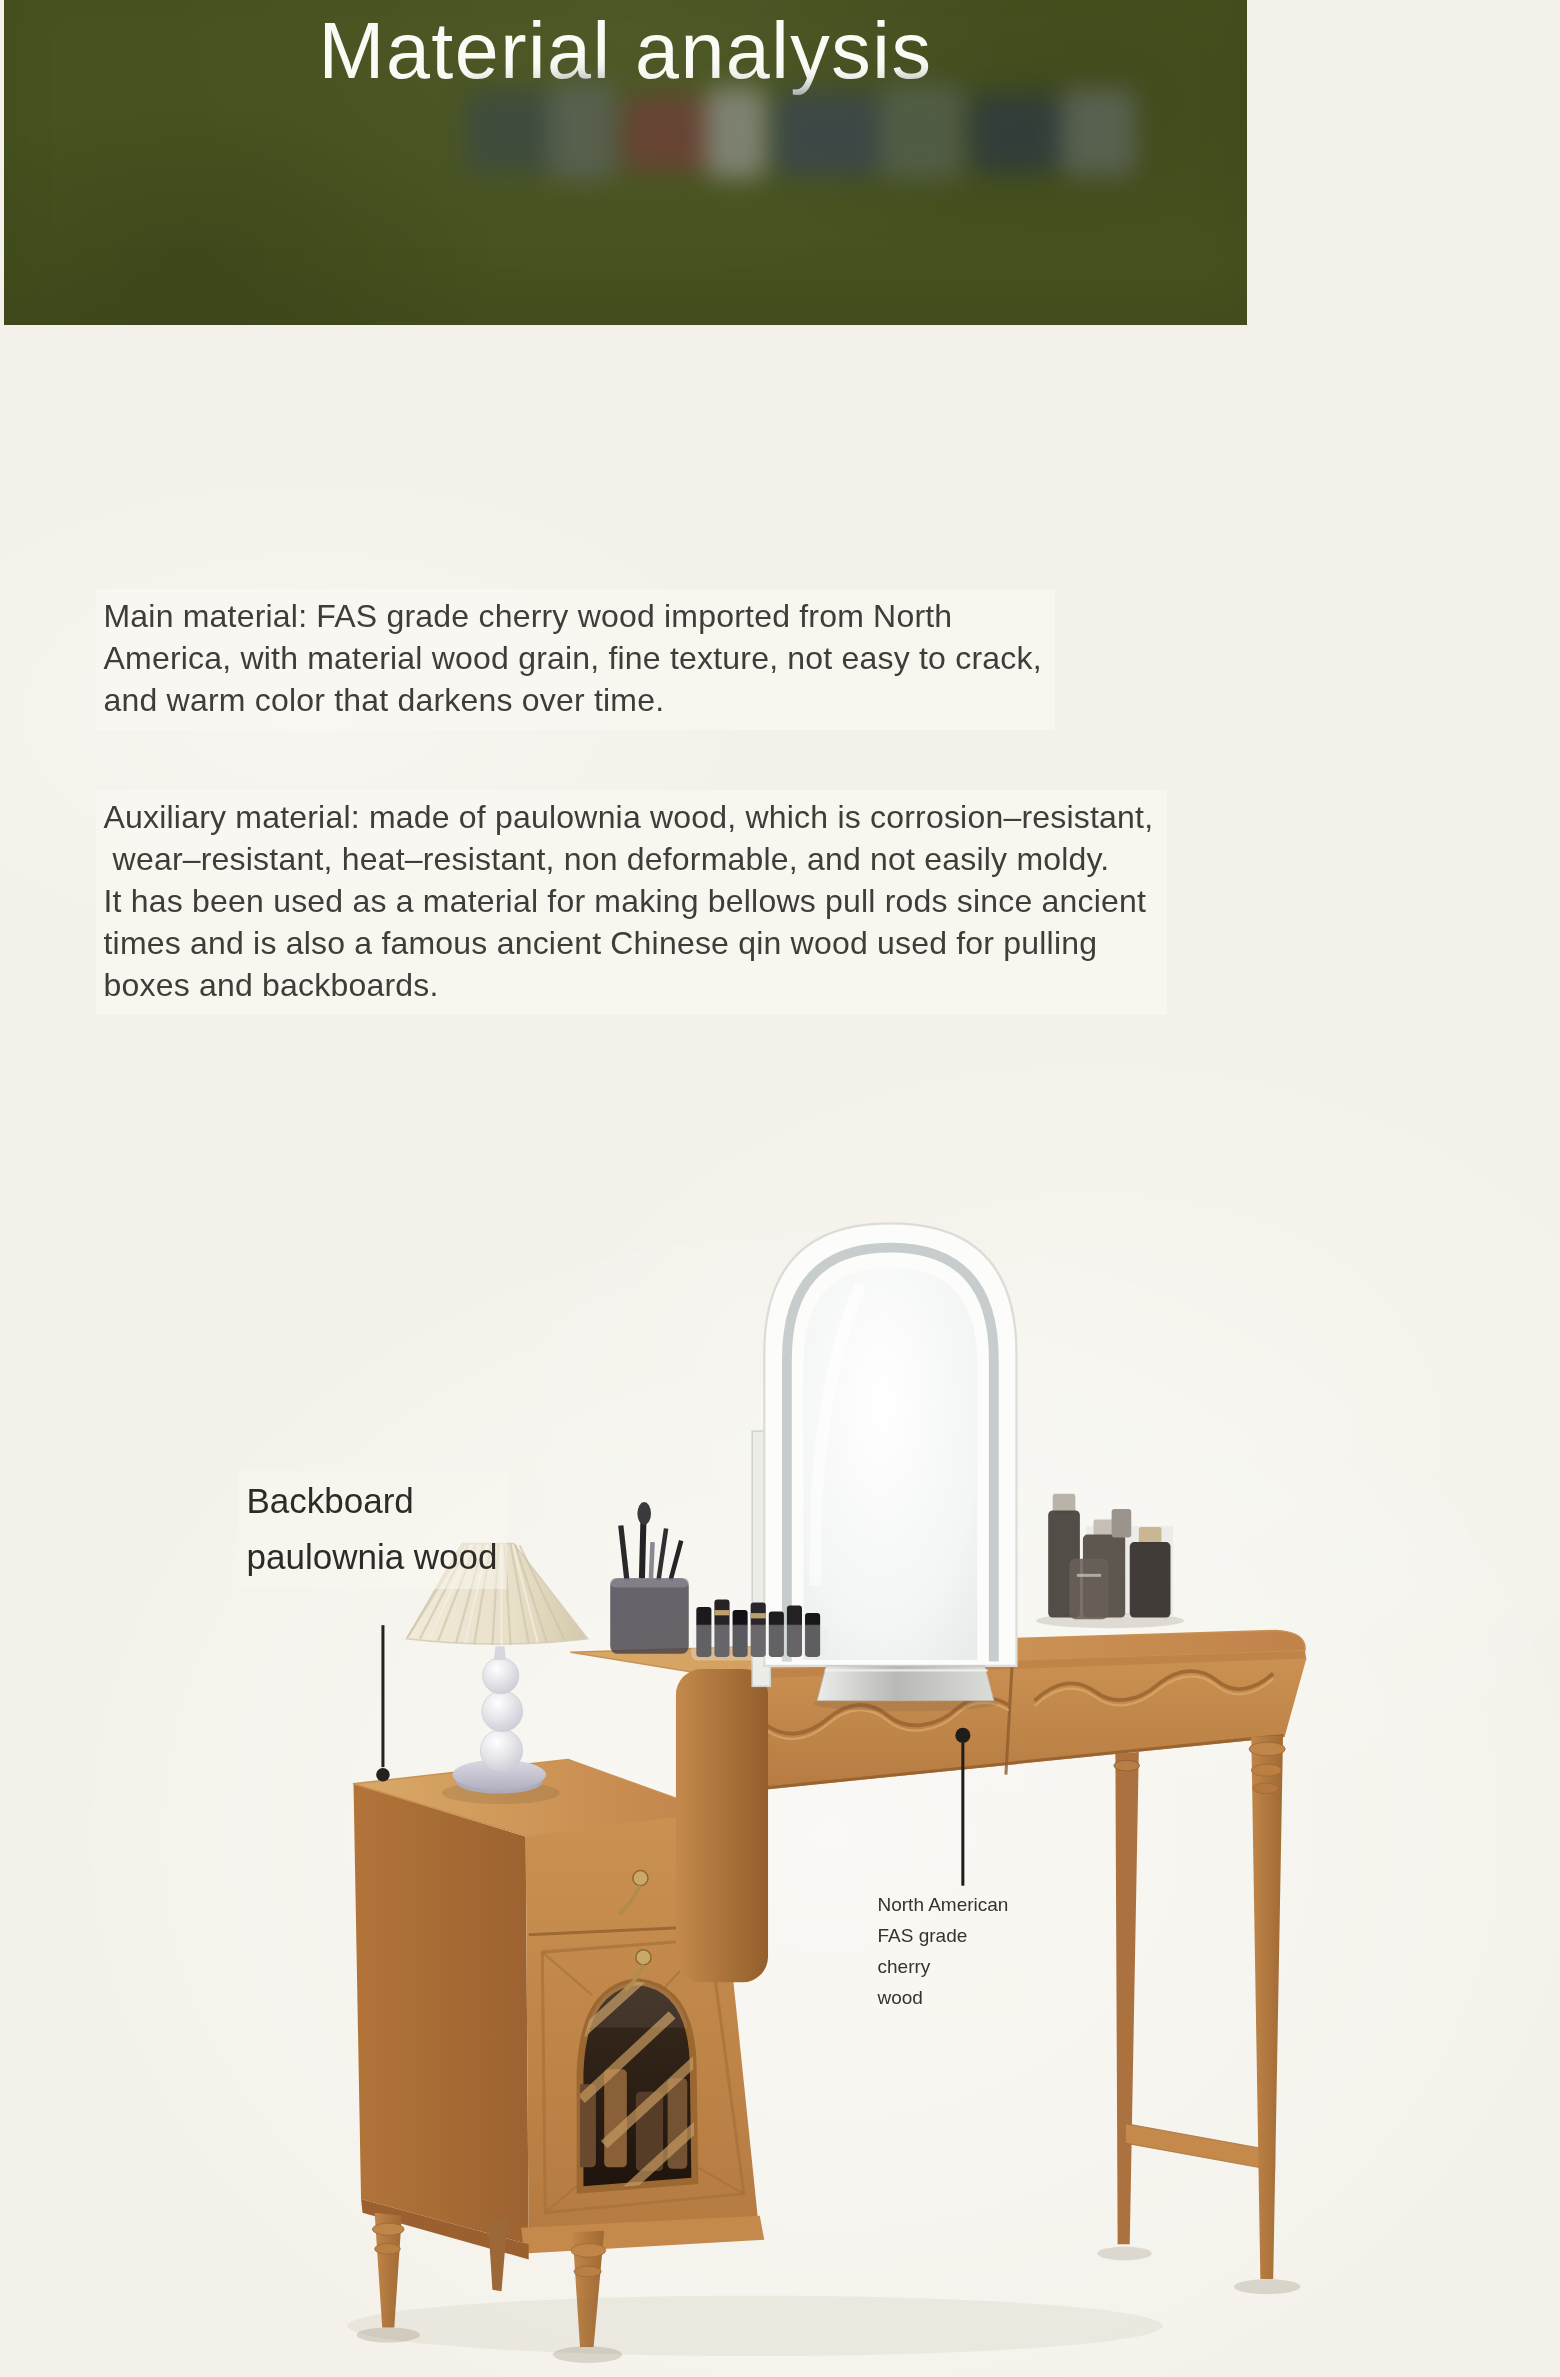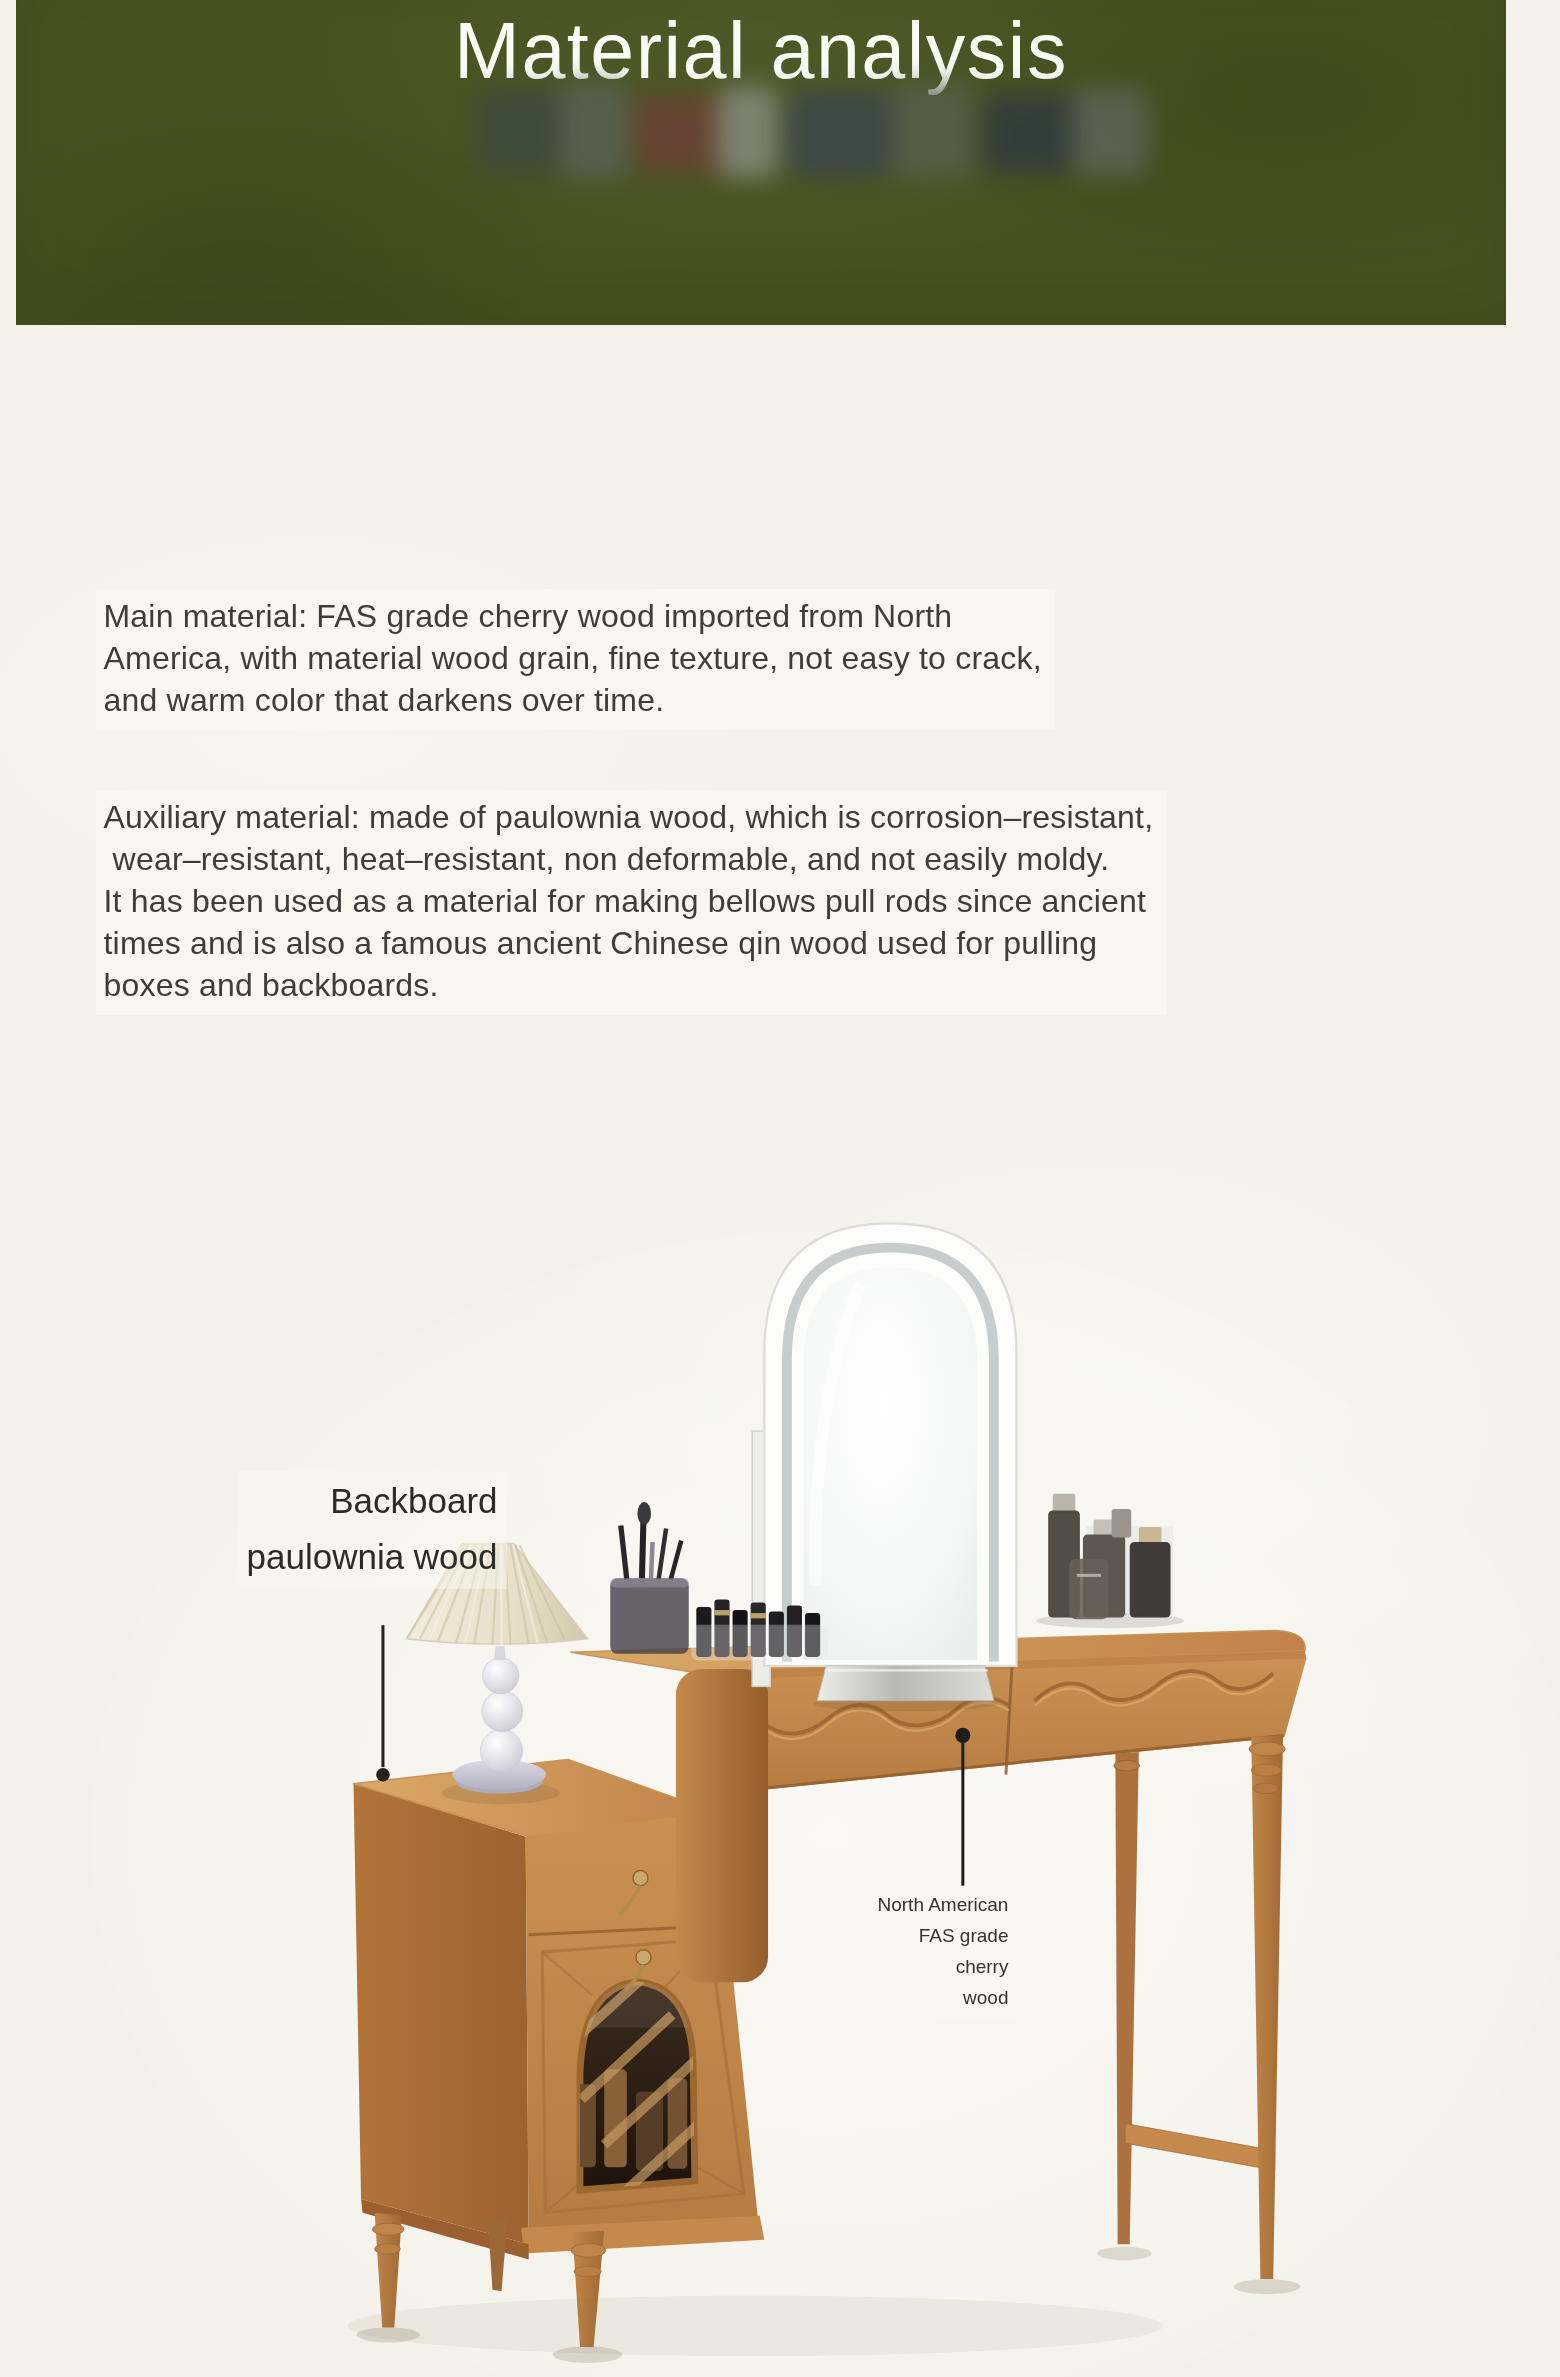--- a/index.html
+++ b/index.html
@@ -6,21 +6,21 @@
   .page{
     position:relative;width:1561px;height:2377px;overflow:hidden;
     background:#f3f1e9;
     background-image:
       radial-gradient(ellipse 679px 377px at 20% 30%, rgba(255,255,255,.35), rgba(255,255,255,0) 70%),
       radial-gradient(ellipse 906px 604px at 70% 60%, rgba(255,255,255,.3), rgba(255,255,255,0) 70%);
     font-family:"Liberation Sans", sans-serif;
   }
   
   .hero{
-    position:absolute;left:16px;top:0;width:1490px;height:325px;
+    position:absolute;left:4px;top:0;width:1243px;height:325px;
     background:#47521f;
     background-image:
       radial-gradient(ellipse 453px 226px at 15% 80%, rgba(0,0,0,.12), rgba(0,0,0,0) 70%),
       radial-gradient(ellipse 528px 264px at 85% 30%, rgba(0,0,0,.10), rgba(0,0,0,0) 70%),
       radial-gradient(ellipse 679px 377px at 50% 10%, rgba(255,255,255,.04), rgba(255,255,255,0) 70%);
     box-shadow:inset 0 -30px 60px rgba(0,0,0,.08);
   }
   .hero-title{
     position:absolute;left:0;top:10.6px;width:100%;
     text-align:center;font-size:79px;font-weight:300;letter-spacing:1.5px;
@@ -46,21 +46,20 @@
     background:rgba(251,249,243,.62);padding:6px 13.6px 9px 7.5px;
   }
   .para-main{left:96px;top:589px;}
   .para-aux{left:96px;top:790px;}
   
   .scene{position:absolute;left:0;top:1080px;width:1561px;height:1298px;}
   
   .callout{
     position:absolute;white-space:pre-line;color:#2c2b27;
     background:rgba(249,247,240,.5);
-    text-align:right;
   }
   .callout-backboard{
     left:239px;top:1471px;font-size:35px;line-height:56px;padding:1.5px 9px 4.5px 7.5px;
   }
   .callout-cherry{
     left:870px;top:1886px;font-size:19px;line-height:31px;color:#35332f;padding:3px 9px 6px 7.5px;
   }
 </style>
 </head>
 <body>

